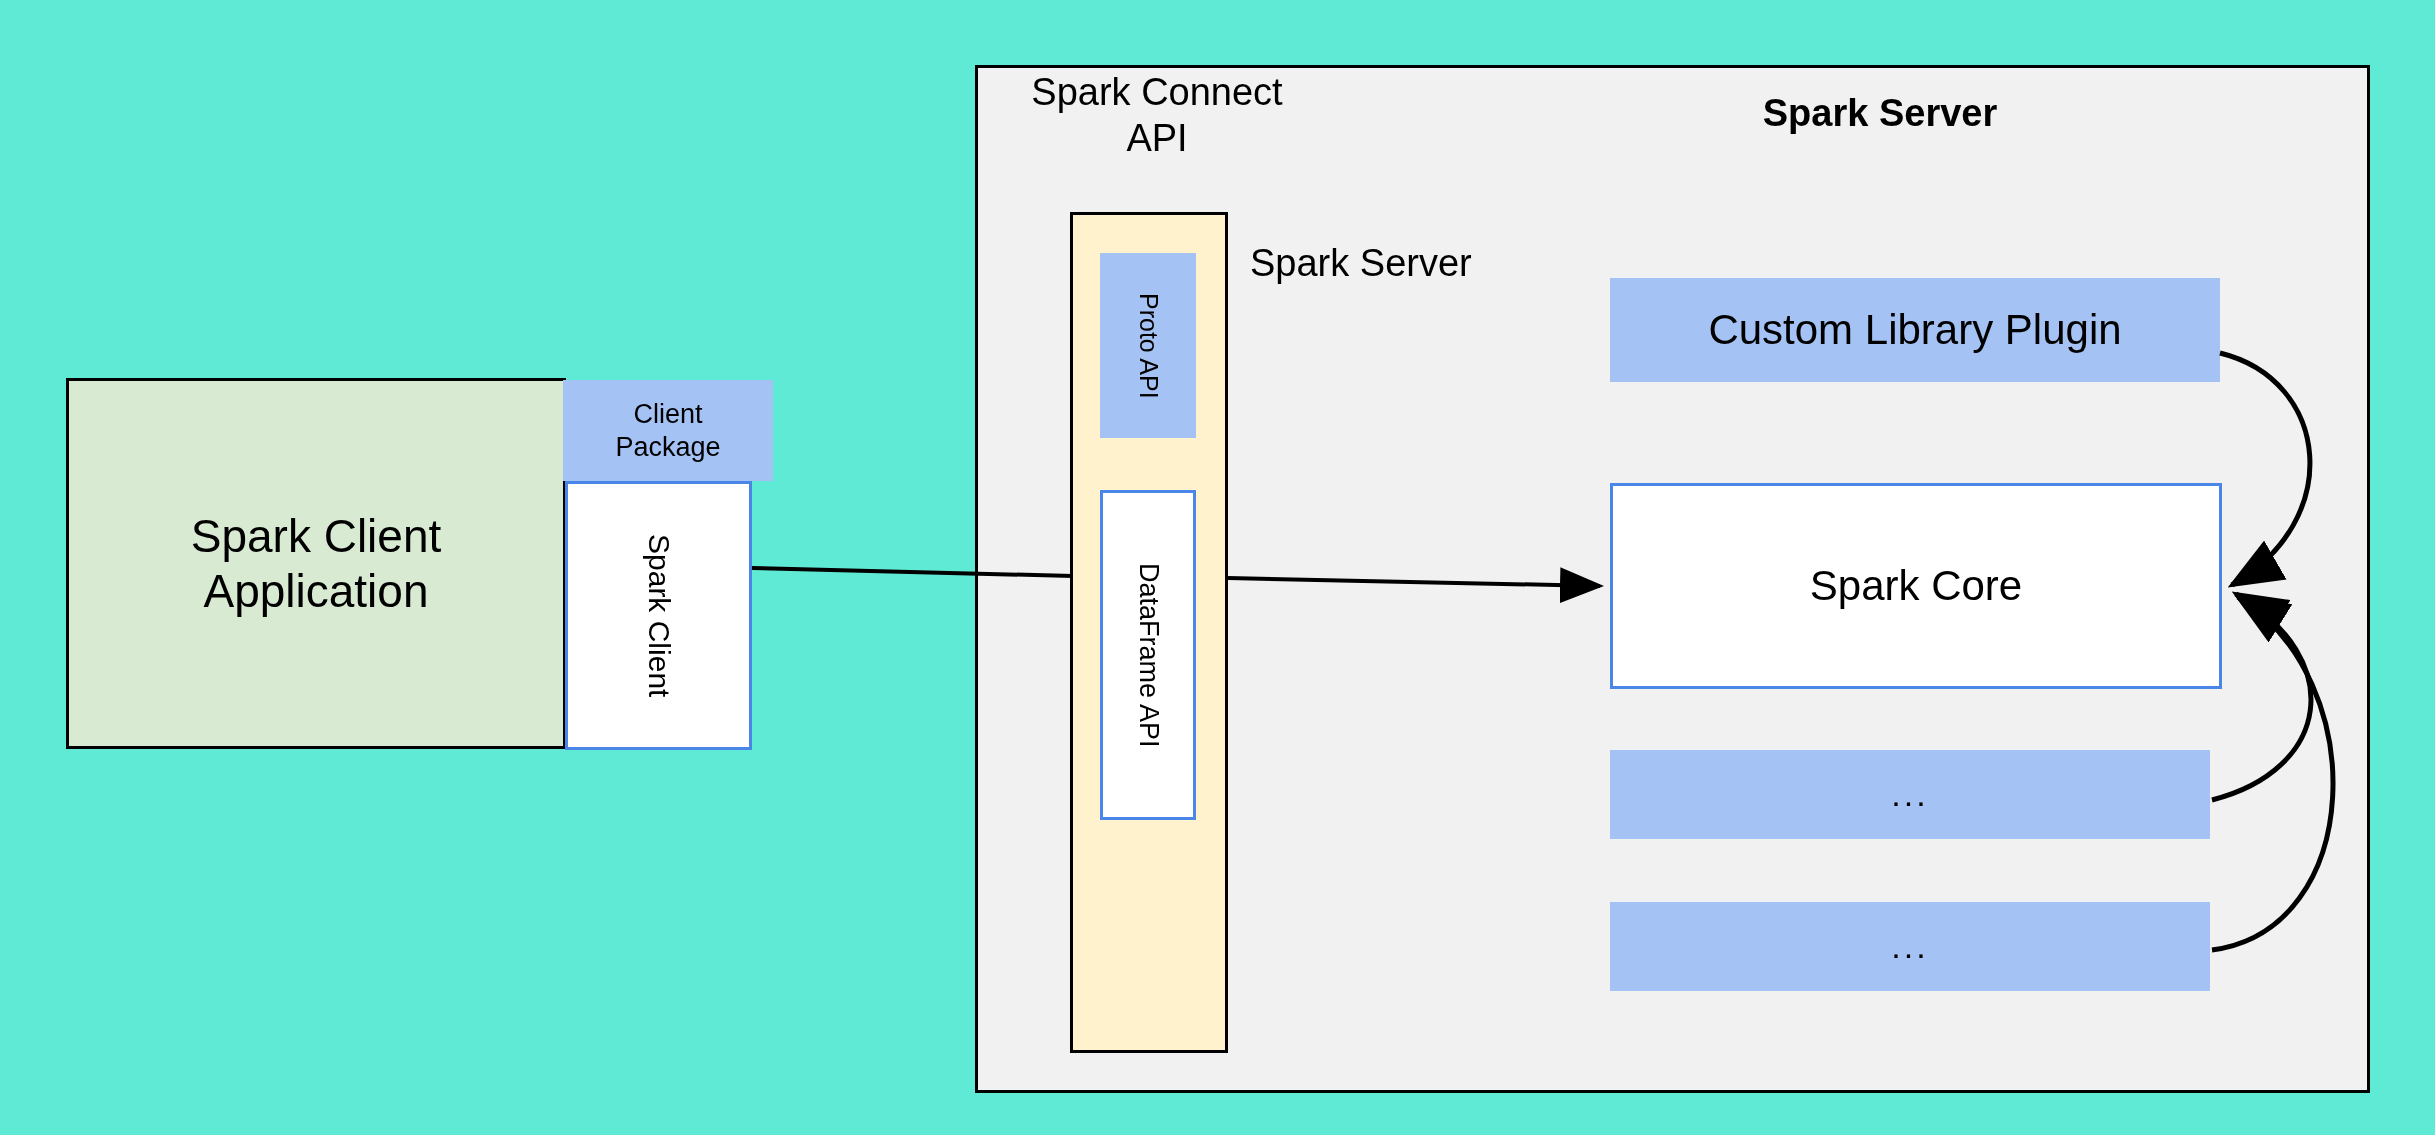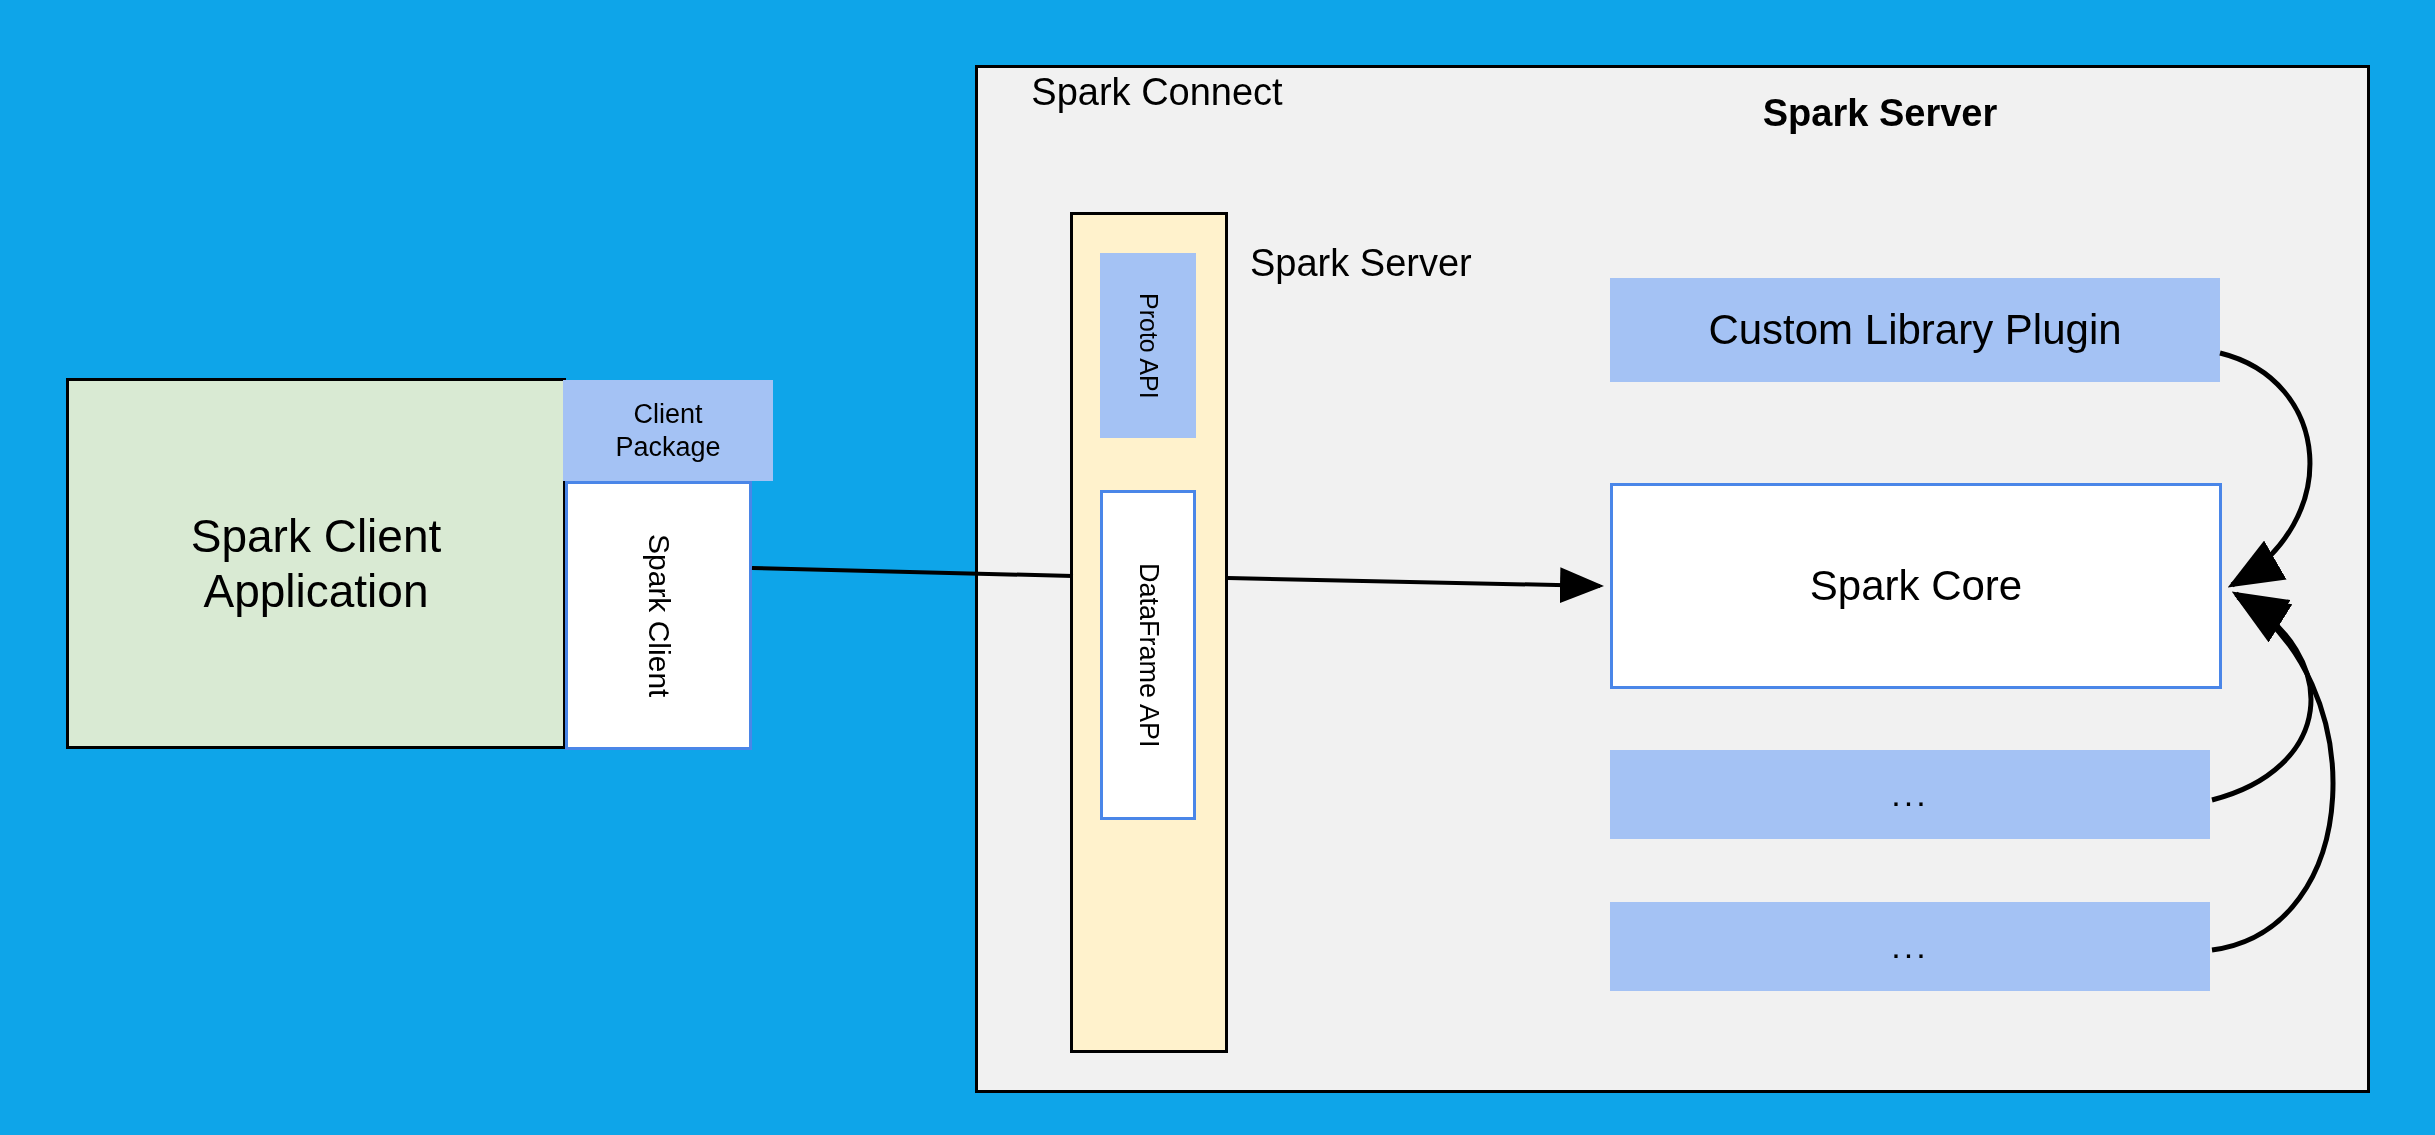--- a/index.html
+++ b/index.html
@@ -8,21 +8,21 @@
     background: #ffffff;
   }
   body {
     font-family: "Liberation Sans", sans-serif;
     color: #000000;
   }
   #canvas {
     position: relative;
     width: 2435px;
     height: 1135px;
-    background: #0ea5e9;
+    background: #5eead4;
     overflow: hidden;
   }
   .box {
     position: absolute;
     box-sizing: border-box;
     display: flex;
     align-items: center;
     justify-content: center;
     text-align: center;
   }
@@ -205,20 +205,21 @@
 </style>
 </head>
 <body>
 
 <div id="canvas">
 
   <div class="box" id="server-container"></div>
 
   <div class="box" id="connect-api-label">
     <div>Spark Connect</div>
+    <div>API</div>
   </div>
 
   <div class="box" id="server-title">Spark Server</div>
 
   <div class="box" id="connect-column"></div>
 
   <div class="box" id="proto-api">
     <span class="vtext">Proto API</span>
   </div>
 

